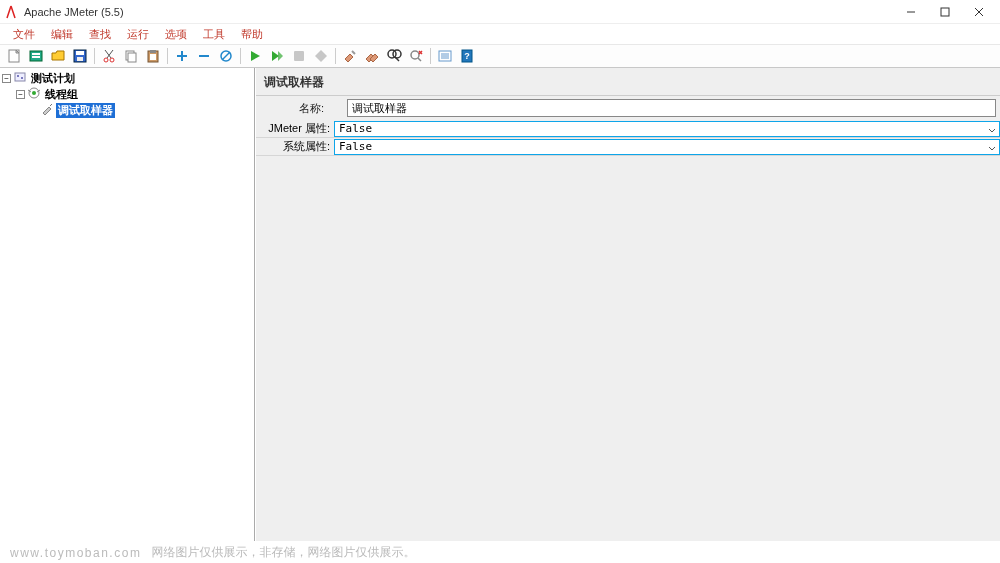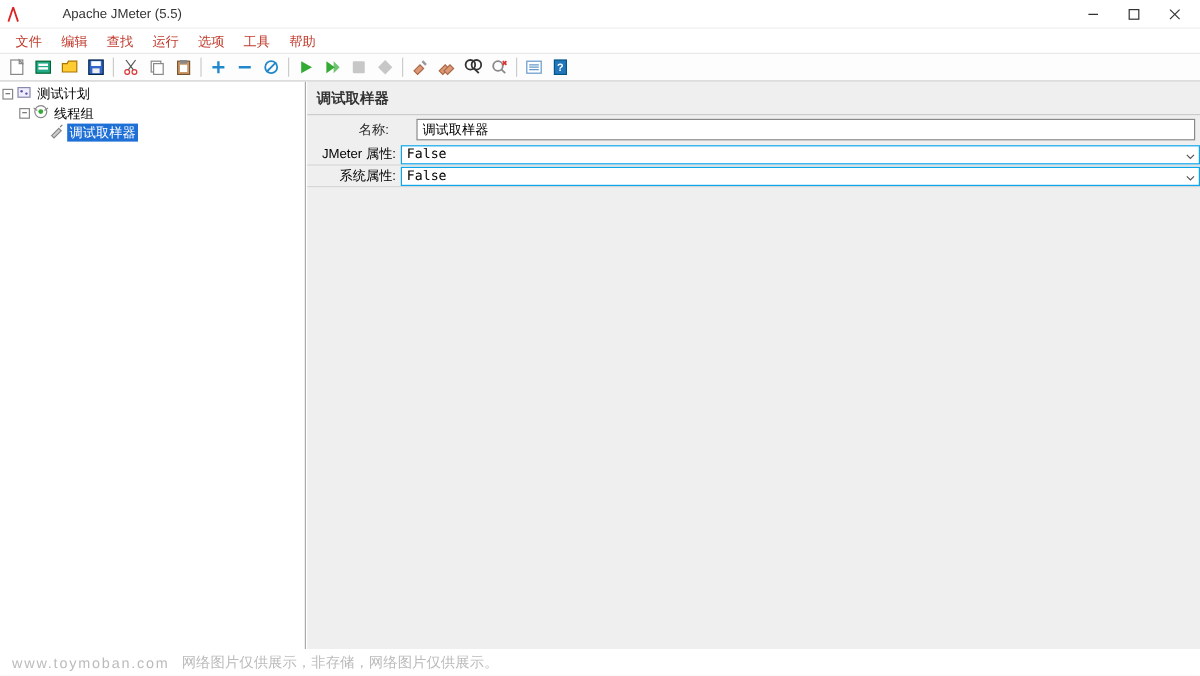--- a/index.html
+++ b/index.html
@@ -13,21 +13,20 @@
   display: flex;
   flex-direction: column;
 }
 .titlebar {
   height: 24px;
   background: #fff;
   display: flex;
   align-items: center;
   padding: 0 4px;
   border-bottom: 1px solid #eee;
-  gap: 28px;
 }
 .titlebar .app-icon { width: 14px; height: 14px; margin-right: 6px; }
 .titlebar .title { flex: 1; font-size: 11px; color: #333; }
 .winbtns { display: flex; gap: 0; margin-left: auto; }
 .winbtn { width: 34px; height: 22px; display: flex; align-items: center; justify-content: center; }
 .winbtn svg { stroke: #333; }
 .menubar {
   height: 20px;
   background: #fff;
   display: flex;
@@ -68,21 +67,21 @@
 }
 .tree-row {
   display: flex;
   align-items: center;
   height: 16px;
   font-size: 11px;
   gap: 2px;
   white-space: nowrap;
 }
 .tree-toggle { width:9px; height:9px; border:1px solid #888; font-size:8px; line-height:7px; text-align:center; background:#fff; cursor:default;}
-.tree-label { padding: 0 2px; }
+.tree-label { padding: 0 2px; font-weight: bold; }
 .tree-label.sel { background:#1e6fd6; color:#fff; }
 .editor {
   flex: 1;
   background: #efefef;
   border-left: 1px solid #fff;
   display: flex;
   flex-direction: column;
 }
 .editor-title {
   font-size: 12px;

